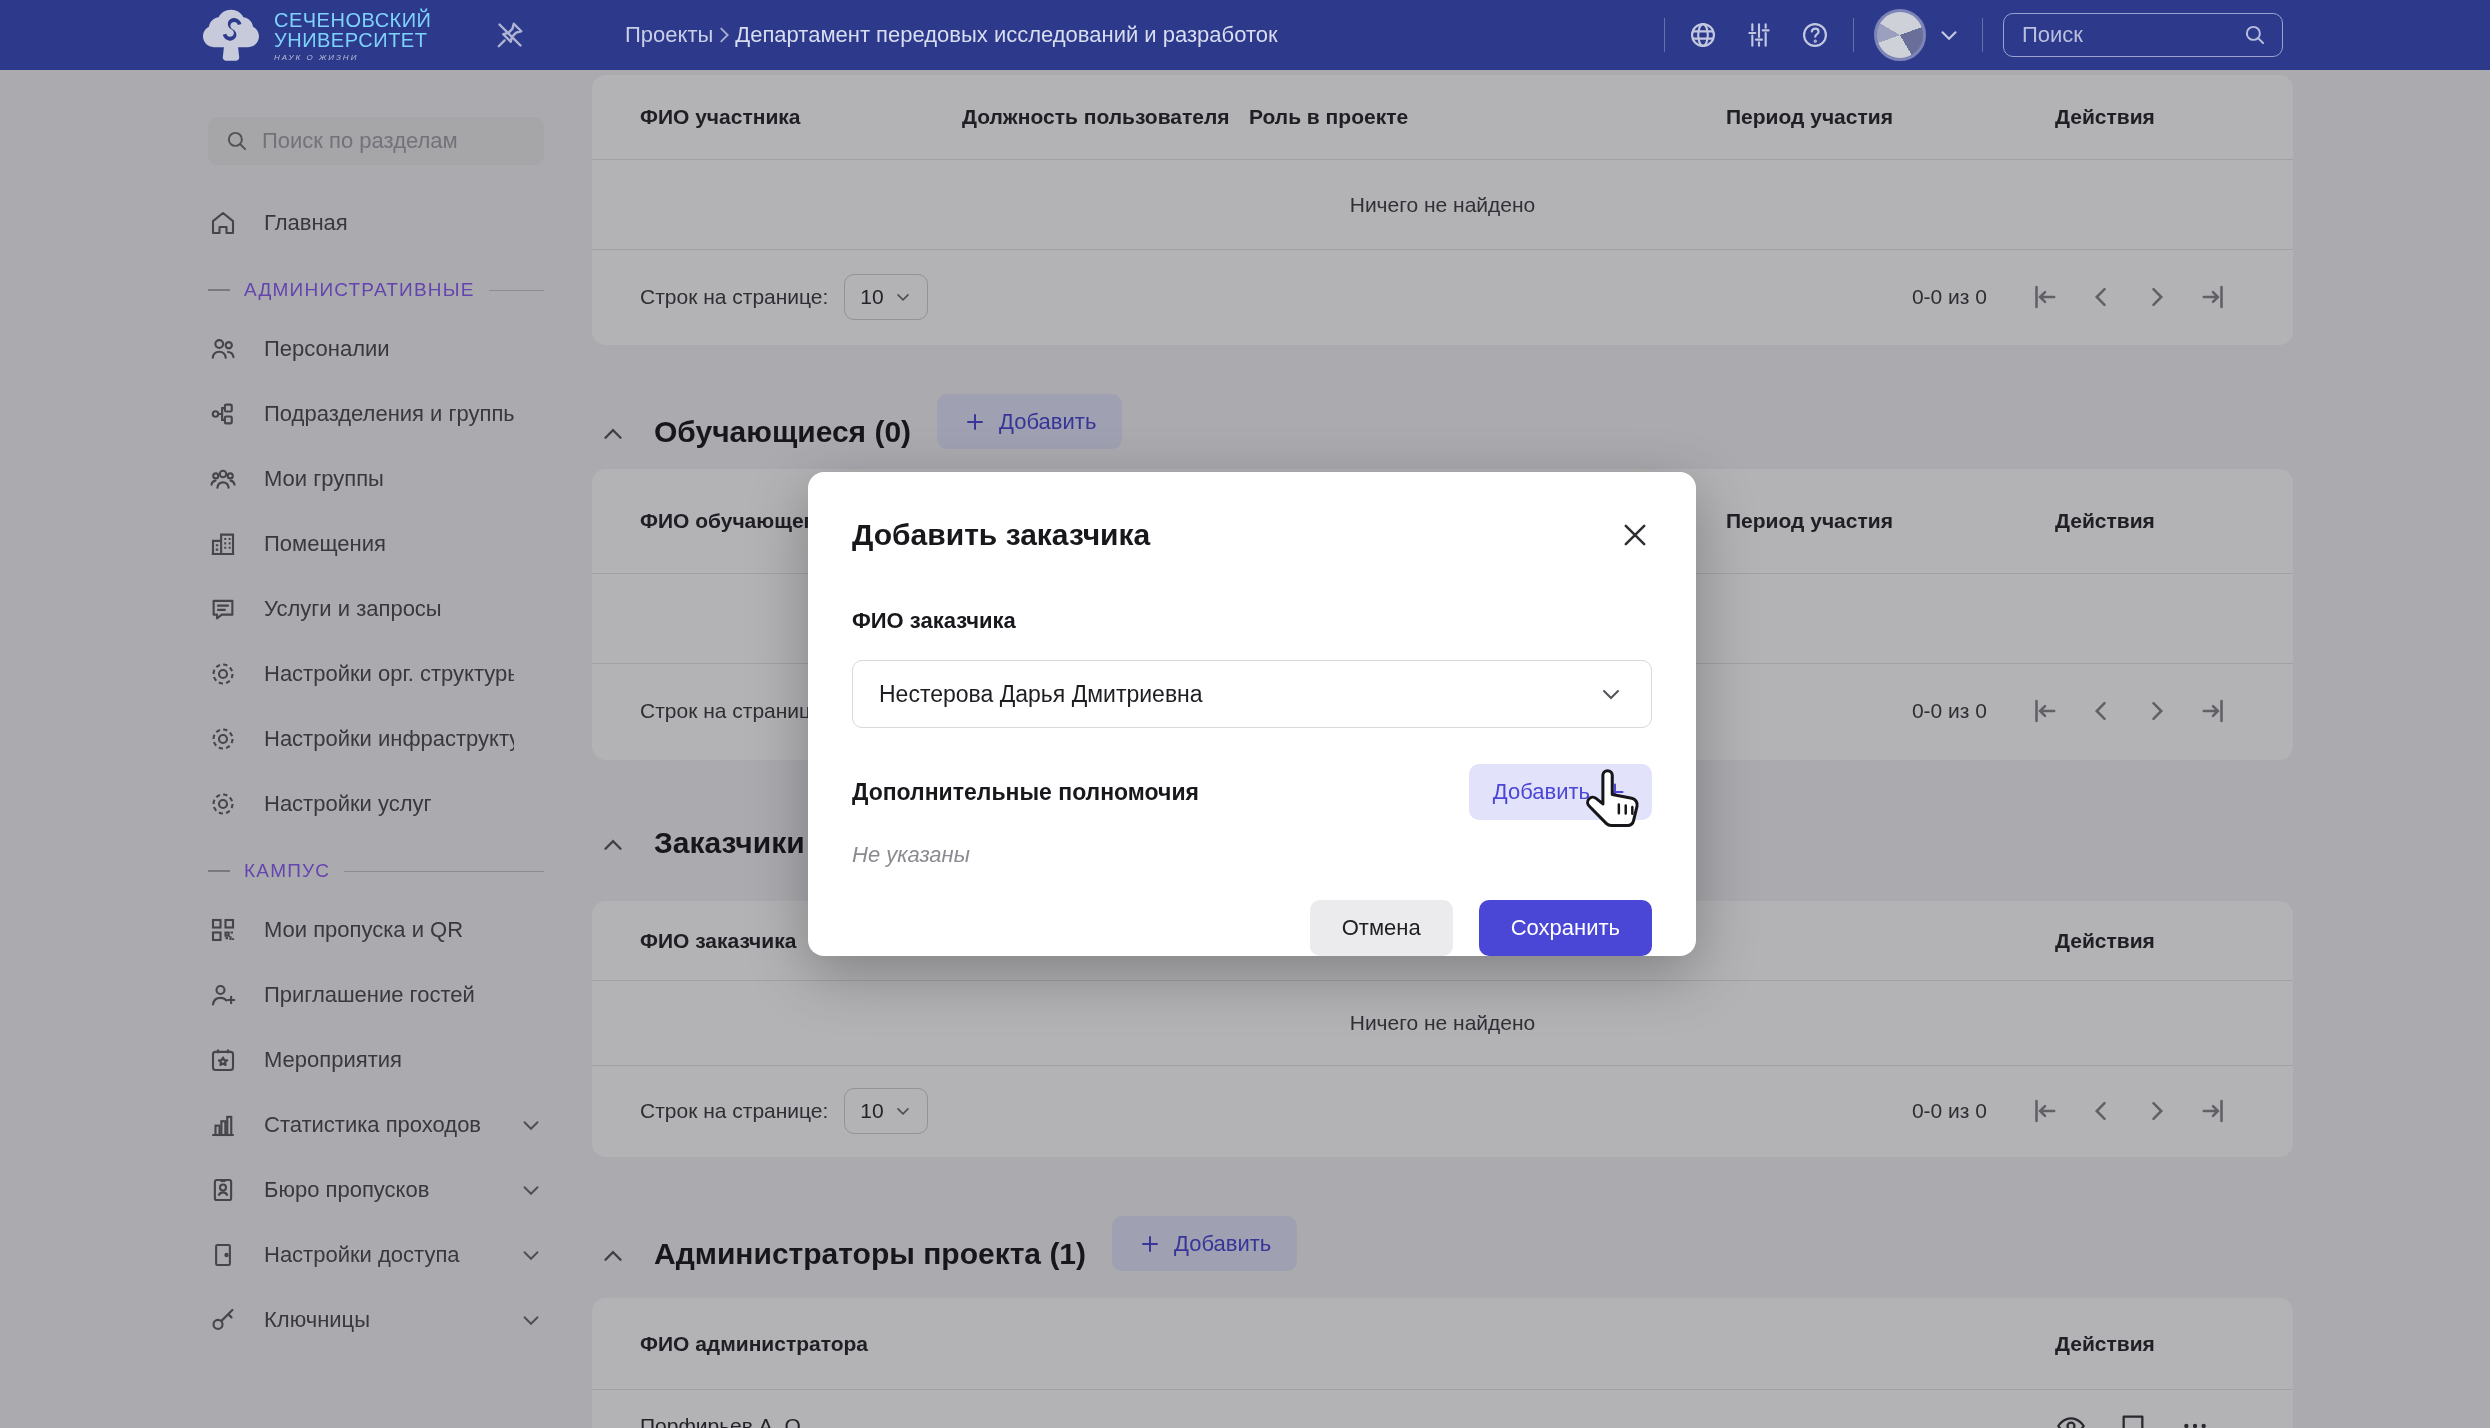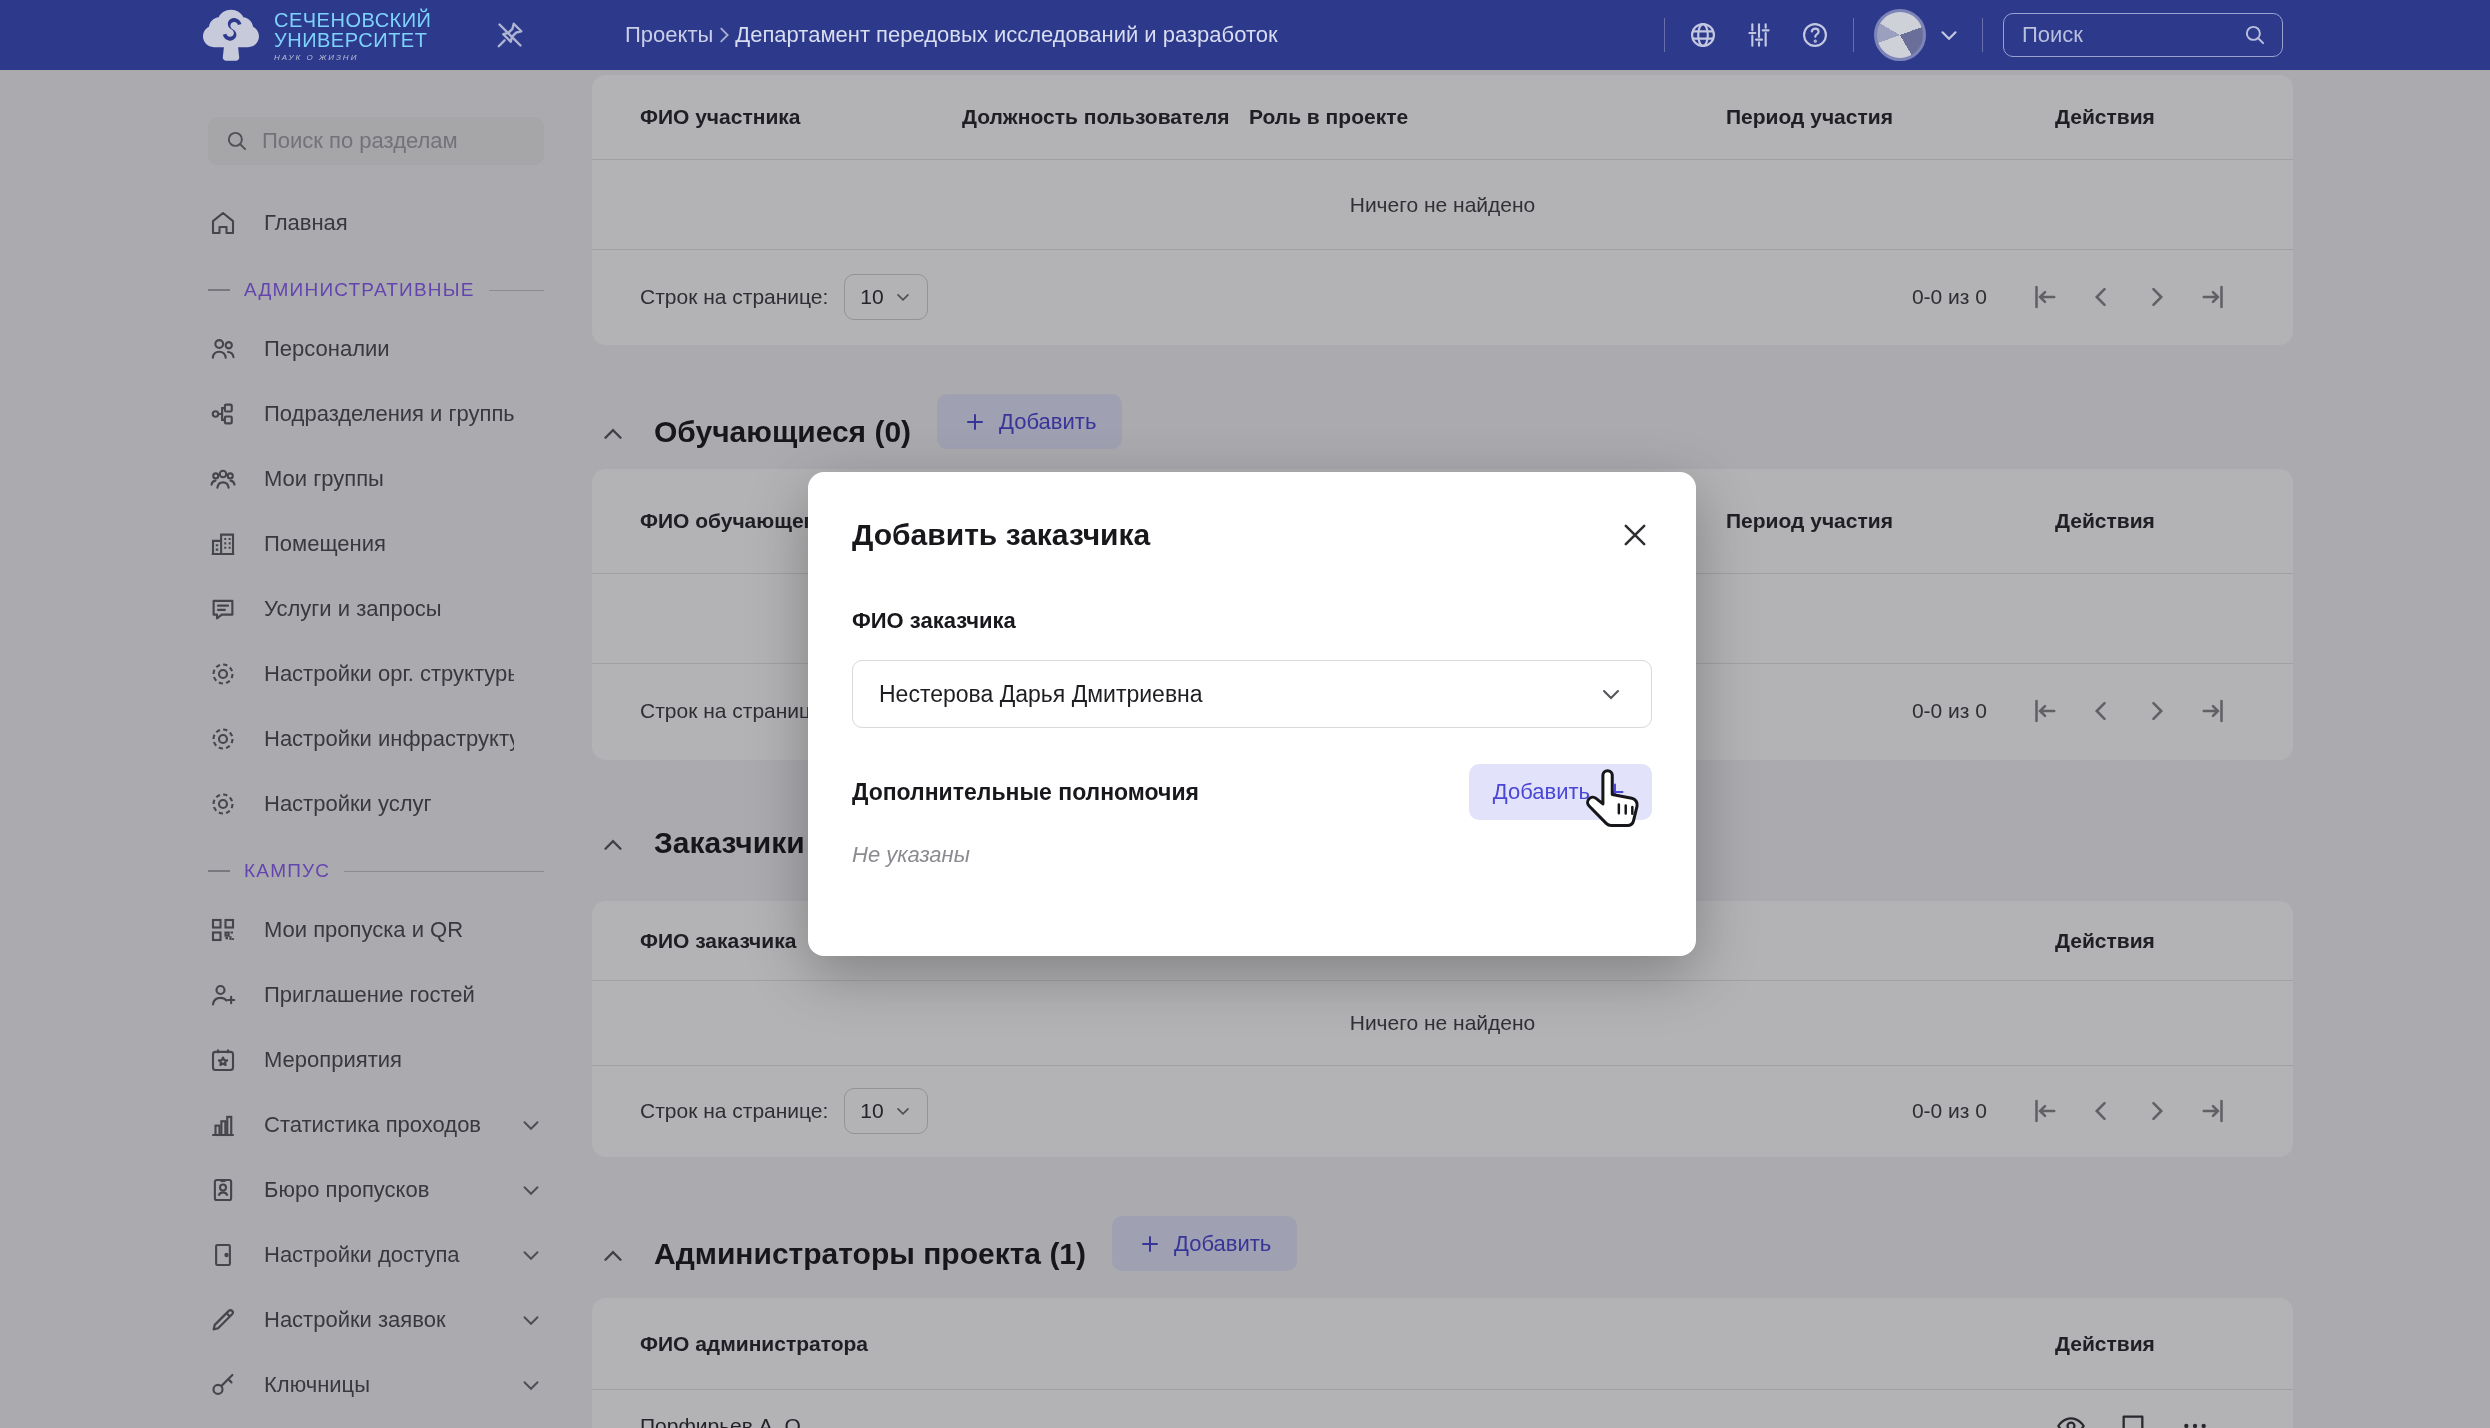--- a/index.html
+++ b/index.html
@@ -306,30 +306,20 @@
       <svg class="si-ic" viewBox="0 0 24 24" fill="none" stroke="currentColor" stroke-width="1.7">
           <rect x="6.5" y="4" width="11" height="16" rx="1"></rect>
           <circle cx="14.8" cy="12" r=".9" fill="currentColor"></circle>
         </svg>
       <span class="lbl">Настройки доступа</span>
       <svg class="side-chev" viewBox="0 0 24 24" fill="none" stroke="currentColor" stroke-width="1.8" stroke-linecap="round">
           <path d="M6 9.5l6 6 6-6"></path>
         </svg>
     </div>
     <div class="side-item">
-      <svg class="si-ic" viewBox="0 0 24 24" fill="none" stroke="currentColor" stroke-width="1.7" stroke-linejoin="round">
-          <path d="M4.5 19.5l.9-3.6L16.6 4.7a1.9 1.9 0 0 1 2.7 2.7L8.1 18.6l-3.6.9z"></path>
-          <path d="M14.8 6.5l2.7 2.7"></path>
-        </svg>
-      <span class="lbl">Настройки заявок</span>
-      <svg class="side-chev" viewBox="0 0 24 24" fill="none" stroke="currentColor" stroke-width="1.8" stroke-linecap="round">
-          <path d="M6 9.5l6 6 6-6"></path>
-        </svg>
-    </div>
-    <div class="side-item">
       <svg class="si-ic" viewBox="0 0 24 24" fill="none" stroke="currentColor" stroke-width="1.7" stroke-linecap="round">
           <circle cx="8" cy="15.5" r="3.6"></circle>
           <path d="M10.8 12.7L19.5 4M16.2 7.3l2.6 2.6"></path>
         </svg>
       <span class="lbl">Ключницы</span>
       <svg class="side-chev" viewBox="0 0 24 24" fill="none" stroke="currentColor" stroke-width="1.8" stroke-linecap="round">
           <path d="M6 9.5l6 6 6-6"></path>
         </svg>
     </div>
   </aside>
@@ -539,20 +529,24 @@
     <div class="m-permrow">
       <div class="m-permlabel">Дополнительные полномочия</div>
       <button class="m-addbtn">
         <span>Добавить</span>
         <svg width="26" height="26" viewBox="0 0 24 24" fill="none" stroke="currentColor" stroke-width="1.8" stroke-linecap="round">
             <path d="M12 5v14M5 12h14"></path>
           </svg>
       </button>
     </div>
     <div class="m-empty">Не указаны</div>
+    <div class="m-actions">
+      <button class="btn btn-cancel">Отмена</button>
+      <button class="btn btn-save">Сохранить</button>
+    </div>
   </div>
 
   <svg class="cursor" viewBox="0 0 24 26">
     <path d="M9.3 1.6c-1 0-1.7.8-1.7 1.7v10.4l-2.5-2c-.8-.65-2-.55-2.65.25-.6.75-.55 1.85.15 2.5l6.3 6.4c.45.45 1.05.7 1.7.7h5.9c1.1 0 2-.75 2.25-1.8l1.25-5.2c.3-1.35-.55-2.65-1.9-2.9l-7.1-1.35V3.3c0-.95-.75-1.7-1.7-1.7z" fill="#ffffff" stroke="#16161a" stroke-width="1.1" stroke-linejoin="round"></path>
     <path d="M13.4 13.9v3.2M15.9 14.3v2.9M18.3 14.8v2.5" stroke="#16161a" stroke-width="0.9" stroke-linecap="round" fill="none"></path>
   </svg>
 
 </div>
 
 </body></html>

